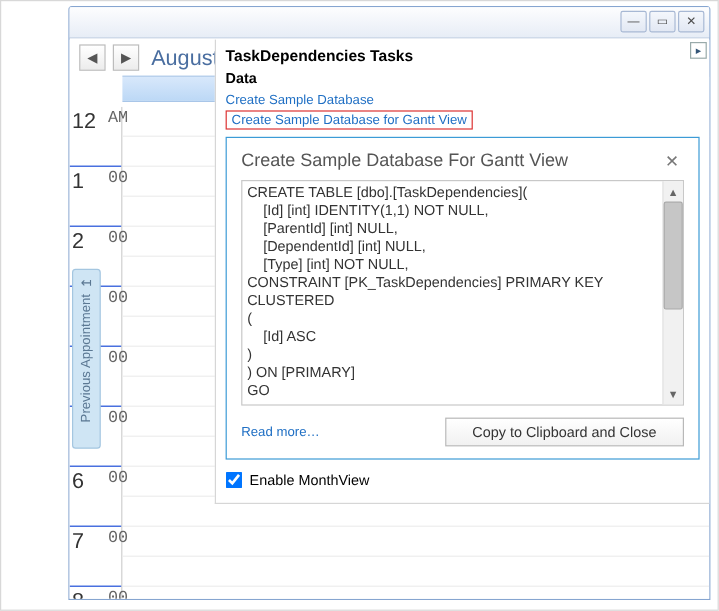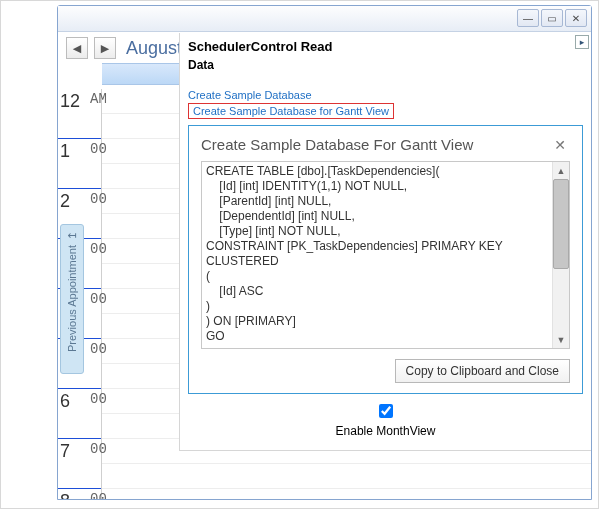--- a/index.html
+++ b/index.html
@@ -92,21 +92,21 @@
   .flyout {
     position:absolute;
     top:27px; right:0; width:412px;
     background:#fff;
     border-left:1px solid #d6d6d6;
     border-bottom:1px solid #d6d6d6;
     padding:6px 8px 12px 8px;
     z-index:5;
   }
   .flyout h1 { font-size:13px; font-weight:bold; margin-bottom:2px; }
-  .flyout h2 { font-size:12px; font-weight:bold; margin-top:4px; margin-bottom:15px; }
+  .flyout h2 { font-size:12px; font-weight:bold; margin-top:4px; margin-bottom:4px; }
   .link { color:#1f6fc4; font-size:11px; padding:2px 0; display:block; cursor:pointer;}
   .link.selected { border:1px solid #d33; padding:1px 4px; display:inline-block; }
   .sql-panel {
     margin-top:6px;
     border:1px solid #3c9bd6;
     background:#fff;
     padding:10px 12px 10px 12px;
     position:relative;
   }
   .sql-panel-title-row { display:flex; align-items:center; margin-bottom:8px;}
@@ -134,26 +134,26 @@
   }
   .sql-sbtn { height:17px; display:flex; align-items:center; justify-content:center; font-size:9px; color:#666; }
   .sql-thumb { margin-top:0; height:90px; background:#c6c6c6; border:1px solid #a9a9a9; border-radius:2px;}
   .sql-track { flex:1; }
   .panel-footer { display:flex; align-items:center; margin-top:10px; gap:8px;}
   .panel-footer .link { flex:0 0 auto;}
   .panel-footer .spacer {flex:1;}
   .copy-btn {
     border:1px solid #b8b8b8;
     background: linear-gradient(#fff,#f1f1f1);
-    padding:4px 10px;
+    padding:4px 22px;
     font-size:12px;
     color:#333;
     cursor:pointer;
   }
-  .enable-row { margin-top:10px; display:flex; align-items:center; gap:6px; font-size:12px;flex-direction:column; }
+  .enable-row { margin-top:10px; display:flex; align-items:center; gap:6px; font-size:12px; }
   .enable-row input { width:14px; height:14px; }
   
   .mini-means { position:absolute; right:6px; top:100px; display:flex; flex-direction:column; gap:66px; z-index:0;}
   .mini-combo {
     width:22px; height:20px; border:1px solid #b6b6b6;
     background: linear-gradient(#fff,#ececec);
     display:flex; align-items:center; justify-content:center; font-size:10px; color:#555;
   }
   .tag {
     position:absolute; top:29px; right:2px; width:14px; height:14px;
@@ -248,21 +248,21 @@
     </div>
 
     <div class="mini-means">
       <div class="mini-combo">▾</div>
       <div class="mini-combo">▾</div>
       <div class="mini-combo">▾</div>
       <div class="mini-combo">▾</div>
     </div>
 
     <div class="flyout">
-      <h1>SchedulerControl Read</h1>
+      <h1>TaskDependencies Tasks</h1>
       <h2>Data</h2>
       <a class="link">Create Sample Database</a>
       <a class="link selected">Create Sample Database for Gantt View</a>
 
       <div class="sql-panel">
         <div class="sql-panel-title-row">
           <span class="sql-panel-title">Create Sample Database For Gantt View</span>
           <span class="close-x">✕</span>
         </div>
         <div class="sql-box">
@@ -286,20 +286,21 @@
     [Description] [nvarchar](max) NULL,
     [Color] [int] NULL,</div>
           <div class="sql-scroll">
             <div class="sql-sbtn">▲</div>
             <div class="sql-thumb"></div>
             <div class="sql-track"></div>
             <div class="sql-sbtn">▼</div>
           </div>
         </div>
         <div class="panel-footer">
+          <a class="link">Read more…</a>
           <span class="spacer"></span>
           <button class="copy-btn">Copy to Clipboard and Close</button>
         </div>
       </div>
 
       <div class="enable-row">
         <input type="checkbox" id="enmv" checked="" style="">
         <label for="enmv">Enable MonthView</label>
       </div>
     </div>

